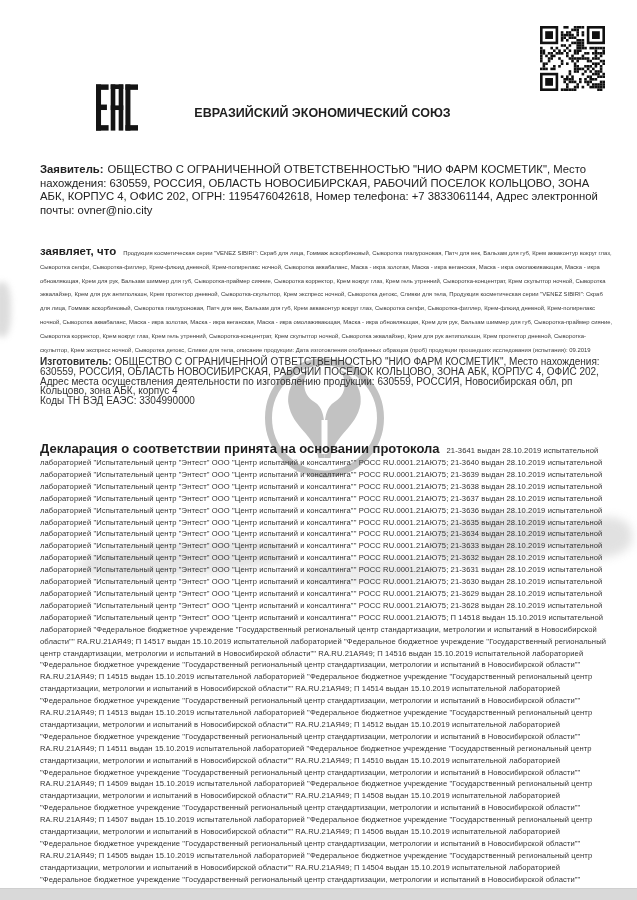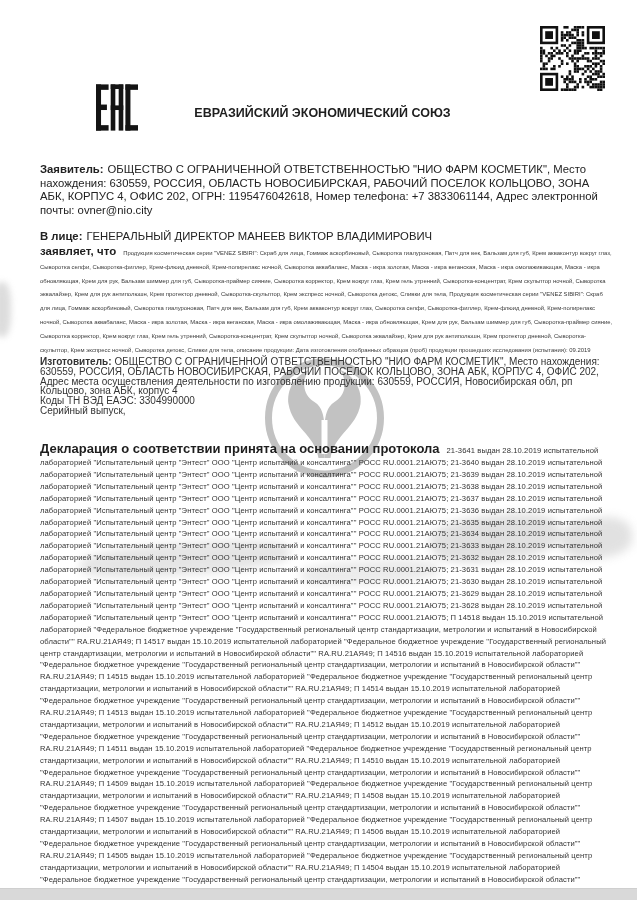--- a/index.html
+++ b/index.html
@@ -304,27 +304,25 @@
         <rect x="57.2" y="62.400000000000006" width="2.6" height="2.6" fill="#111"></rect>
         <rect x="59.800000000000004" y="62.400000000000006" width="2.6" height="2.6" fill="#111"></rect>
       </svg>
   </div>
   <div class="title t1">ЕВРАЗИЙСКИЙ ЭКОНОМИЧЕСКИЙ СОЮЗ</div>
 
   <div class="content">
 
     <p class="para applicant"><b class="lbl">Заявитель:</b><span>ОБЩЕСТВО С ОГРАНИЧЕННОЙ ОТВЕТСТВЕННОСТЬЮ "НИО ФАРМ КОСМЕТИК", Место нахождения: 630559, РОССИЯ, ОБЛАСТЬ НОВОСИБИРСКАЯ, РАБОЧИЙ ПОСЕЛОК КОЛЬЦОВО, ЗОНА АБК, КОРПУС 4, ОФИС 202, ОГРН: 1195476042618, Номер телефона: +7 3833061144, Адрес электронной почты: ovner@nio.city</span></p>
 
-    <p class="para inface"><b class="lbl">В лице:</b><span>ГЕНЕРАЛЬНЫЙ ДИРЕКТОР МАНЕЕВ ВИКТОР ВЛАДИМИРОВИЧ</span></p>
 
     <div class="para declares">
       <p class="products"><b class="dlbl">заявляет, что</b><span class="small">Продукция косметическая серии "VENEZ SIBIRI": Скраб для лица, Гоммаж аскорбиновый, Сыворотка гиалуроновая, Патч для век, Бальзам для губ, Крем акваконтур вокруг глаз, Сыворотка селфи, Сыворотка-филлер, Крем-флюид дневной, Крем-полирелакс ночной, Сыворотка аквабаланс, Маска - икра золотая, Маска - икра веганская, Маска - икра омолаживающая, Маска - икра обновляющая, Крем для рук, Бальзам шиммер для губ, Сыворотка-праймер сияние, Сыворотка корректор, Крем вокруг глаз, Крем гель утренний, Сыворотка-концентрат, Крем скульптор ночной, Сыворотка эквалайзер, Крем для рук антиполюшн, Крем протектор дневной, Сыворотка-скульптор, Крем экспресс ночной, Сыворотка детокс, Сливки для тела, Продукция косметическая серии "VENEZ SIBIRI": Скраб для лица, Гоммаж аскорбиновый, Сыворотка гиалуроновая, Патч для век, Бальзам для губ, Крем акваконтур вокруг глаз, Сыворотка селфи, Сыворотка-филлер, Крем-флюид дневной, Крем-полирелакс ночной, Сыворотка аквабаланс, Маска - икра золотая, Маска - икра веганская, Маска - икра омолаживающая, Маска - икра обновляющая, Крем для рук, Бальзам шиммер для губ, Сыворотка-праймер сияние, Сыворотка корректор, Крем вокруг глаз, Крем гель утренний, Сыворотка-концентрат, Крем скульптор ночной, Сыворотка эквалайзер, Крем для рук антиполюшн, Крем протектор дневной, Сыворотка-скульптор, Крем экспресс ночной, Сыворотка детокс, Сливки для тела, описание продукции: Дата изготовления отобранных образцов (проб) продукции прошедших исследования (испытания): 09.2019</span></p>
       <p class="med"><b class="mlbl">Изготовитель:</b><span>ОБЩЕСТВО С ОГРАНИЧЕННОЙ ОТВЕТСТВЕННОСТЬЮ "НИО ФАРМ КОСМЕТИК", Место нахождения: 630559, РОССИЯ, ОБЛАСТЬ НОВОСИБИРСКАЯ, РАБОЧИЙ ПОСЕЛОК КОЛЬЦОВО, ЗОНА АБК, КОРПУС 4, ОФИС 202, Адрес места осуществления деятельности по изготовлению продукции: 630559, РОССИЯ, Новосибирская обл, рп Кольцово, зона АБК, корпус 4</span></p>
       <p class="med">Коды ТН ВЭД ЕАЭС: 3304990000</p>
-      <p class="med">Серийный выпуск,</p>
     </div>
 
 
     <p class="para basis"><b class="blbl">Декларация о соответствии принята на основании протокола</b><span class="proto">21-3641 выдан 28.10.2019  испытательной лабораторией "Испытательный центр "Энтест" ООО "Центр испытаний и консалтинга"" РОСС RU.0001.21АЮ75; 21-3640 выдан 28.10.2019  испытательной лабораторией "Испытательный центр "Энтест" ООО "Центр испытаний и консалтинга"" РОСС RU.0001.21АЮ75; 21-3639 выдан 28.10.2019  испытательной лабораторией "Испытательный центр "Энтест" ООО "Центр испытаний и консалтинга"" РОСС RU.0001.21АЮ75; 21-3638 выдан 28.10.2019  испытательной лабораторией "Испытательный центр "Энтест" ООО "Центр испытаний и консалтинга"" РОСС RU.0001.21АЮ75; 21-3637 выдан 28.10.2019  испытательной лабораторией "Испытательный центр "Энтест" ООО "Центр испытаний и консалтинга"" РОСС RU.0001.21АЮ75; 21-3636 выдан 28.10.2019  испытательной лабораторией "Испытательный центр "Энтест" ООО "Центр испытаний и консалтинга"" РОСС RU.0001.21АЮ75; 21-3635 выдан 28.10.2019  испытательной лабораторией "Испытательный центр "Энтест" ООО "Центр испытаний и консалтинга"" РОСС RU.0001.21АЮ75; 21-3634 выдан 28.10.2019  испытательной лабораторией "Испытательный центр "Энтест" ООО "Центр испытаний и консалтинга"" РОСС RU.0001.21АЮ75; 21-3633 выдан 28.10.2019  испытательной лабораторией "Испытательный центр "Энтест" ООО "Центр испытаний и консалтинга"" РОСС RU.0001.21АЮ75; 21-3632 выдан 28.10.2019  испытательной лабораторией "Испытательный центр "Энтест" ООО "Центр испытаний и консалтинга"" РОСС RU.0001.21АЮ75; 21-3631 выдан 28.10.2019  испытательной лабораторией "Испытательный центр "Энтест" ООО "Центр испытаний и консалтинга"" РОСС RU.0001.21АЮ75; 21-3630 выдан 28.10.2019  испытательной лабораторией "Испытательный центр "Энтест" ООО "Центр испытаний и консалтинга"" РОСС RU.0001.21АЮ75; 21-3629 выдан 28.10.2019  испытательной лабораторией "Испытательный центр "Энтест" ООО "Центр испытаний и консалтинга"" РОСС RU.0001.21АЮ75; 21-3628 выдан 28.10.2019  испытательной лабораторией "Испытательный центр "Энтест" ООО "Центр испытаний и консалтинга"" РОСС RU.0001.21АЮ75; П 14518 выдан 15.10.2019  испытательной лабораторией "Федеральное бюджетное учреждение "Государственный региональный центр стандартизации, метрологии и испытаний в Новосибирской области"" RA.RU.21АЯ49; П 14517 выдан 15.10.2019  испытательной лабораторией "Федеральное бюджетное учреждение "Государственный региональный центр стандартизации, метрологии и испытаний в Новосибирской области"" RA.RU.21АЯ49; П 14516 выдан 15.10.2019  испытательной лабораторией "Федеральное бюджетное учреждение "Государственный региональный центр стандартизации, метрологии и испытаний в Новосибирской области"" RA.RU.21АЯ49; П 14515 выдан 15.10.2019  испытательной лабораторией "Федеральное бюджетное учреждение "Государственный региональный центр стандартизации, метрологии и испытаний в Новосибирской области"" RA.RU.21АЯ49; П 14514 выдан 15.10.2019  испытательной лабораторией "Федеральное бюджетное учреждение "Государственный региональный центр стандартизации, метрологии и испытаний в Новосибирской области"" RA.RU.21АЯ49; П 14513 выдан 15.10.2019  испытательной лабораторией "Федеральное бюджетное учреждение "Государственный региональный центр стандартизации, метрологии и испытаний в Новосибирской области"" RA.RU.21АЯ49; П 14512 выдан 15.10.2019  испытательной лабораторией "Федеральное бюджетное учреждение "Государственный региональный центр стандартизации, метрологии и испытаний в Новосибирской области"" RA.RU.21АЯ49; П 14511 выдан 15.10.2019  испытательной лабораторией "Федеральное бюджетное учреждение "Государственный региональный центр стандартизации, метрологии и испытаний в Новосибирской области"" RA.RU.21АЯ49; П 14510 выдан 15.10.2019  испытательной лабораторией "Федеральное бюджетное учреждение "Государственный региональный центр стандартизации, метрологии и испытаний в Новосибирской области"" RA.RU.21АЯ49; П 14509 выдан 15.10.2019  испытательной лабораторией "Федеральное бюджетное учреждение "Государственный региональный центр стандартизации, метрологии и испытаний в Новосибирской области"" RA.RU.21АЯ49; П 14508 выдан 15.10.2019  испытательной лабораторией "Федеральное бюджетное учреждение "Государственный региональный центр стандартизации, метрологии и испытаний в Новосибирской области"" RA.RU.21АЯ49; П 14507 выдан 15.10.2019  испытательной лабораторией "Федеральное бюджетное учреждение "Государственный региональный центр стандартизации, метрологии и испытаний в Новосибирской области"" RA.RU.21АЯ49; П 14506 выдан 15.10.2019  испытательной лабораторией "Федеральное бюджетное учреждение "Государственный региональный центр стандартизации, метрологии и испытаний в Новосибирской области"" RA.RU.21АЯ49; П 14505 выдан 15.10.2019  испытательной лабораторией "Федеральное бюджетное учреждение "Государственный региональный центр стандартизации, метрологии и испытаний в Новосибирской области"" RA.RU.21АЯ49; П 14504 выдан 15.10.2019  испытательной лабораторией "Федеральное бюджетное учреждение "Государственный региональный центр стандартизации, метрологии и испытаний в Новосибирской области"" RA.RU.21АЯ49; П 14503 выдан 15.10.2019  испытательной лабораторией "Федеральное бюджетное учреждение "Государственный региональный центр стандартизации, метрологии и испытаний в Новосибирской области"" RA.RU.21АЯ49; П 14502 выдан 15.10.2019  испытательной лабораторией "Федеральное бюджетное учреждение "Государственный региональный центр стандартизации, метрологии и испытаний в Новосибирской области"" RA.RU.21АЯ49; П 14501 выдан 15.10.2019  испытательной лабораторией "Федеральное бюджетное учреждение "Государственный региональный центр стандартизации, метрологии и испытаний в Новосибирской области"" RA.RU.21АЯ49; П 14500 выдан 15.10.2019  испытательной лабораторией "Федеральное бюджетное учреждение "Государственный региональный центр стандартизации, метрологии и испытаний в Новосибирской области"" RA.RU.21АЯ49; П 14499 выдан 15.10.2019  испытательной лабораторией "Федеральное бюджетное учреждение "Государственный региональный центр стандартизации, метрологии и испытаний в Новосибирской области"" RA.RU.21АЯ49; П 14498 выдан 15.10.2019  испытательной лабораторией "Федеральное бюджетное учреждение "Государственный региональный центр стандартизации, метрологии и испытаний в Новосибирской области"" RA.RU.21АЯ49; П 14497 выдан 15.10.2019  испытательной лабораторией "Федеральное бюджетное учреждение "Государственный региональный центр стандартизации, метрологии и испытаний в Новосибирской области"" RA.RU.21АЯ49; П 14496 выдан 15.10.2019  испытательной лабораторией "Федеральное бюджетное учреждение "Государственный региональный центр стандартизации, метрологии и испытаний в Новосибирской области"" RA.RU.21АЯ49; П 14495 выдан 15.10.2019  испытательной лабораторией "Федеральное бюджетное учреждение "Государственный региональный центр стандартизации, метрологии и испытаний в Новосибирской области"" RA.RU.21АЯ49; П 14494 выдан 15.10.2019  испытательной лабораторией "Федеральное бюджетное учреждение "Государственный региональный центр стандартизации, метрологии и испытаний в Новосибирской области"" RA.RU.21АЯ49; П 14493 выдан 15.10.2019  испытательной лабораторией "Федеральное бюджетное учреждение</span></p>
 
   </div>
 
   <div class="bottom-edge"></div>
 </div>
 

